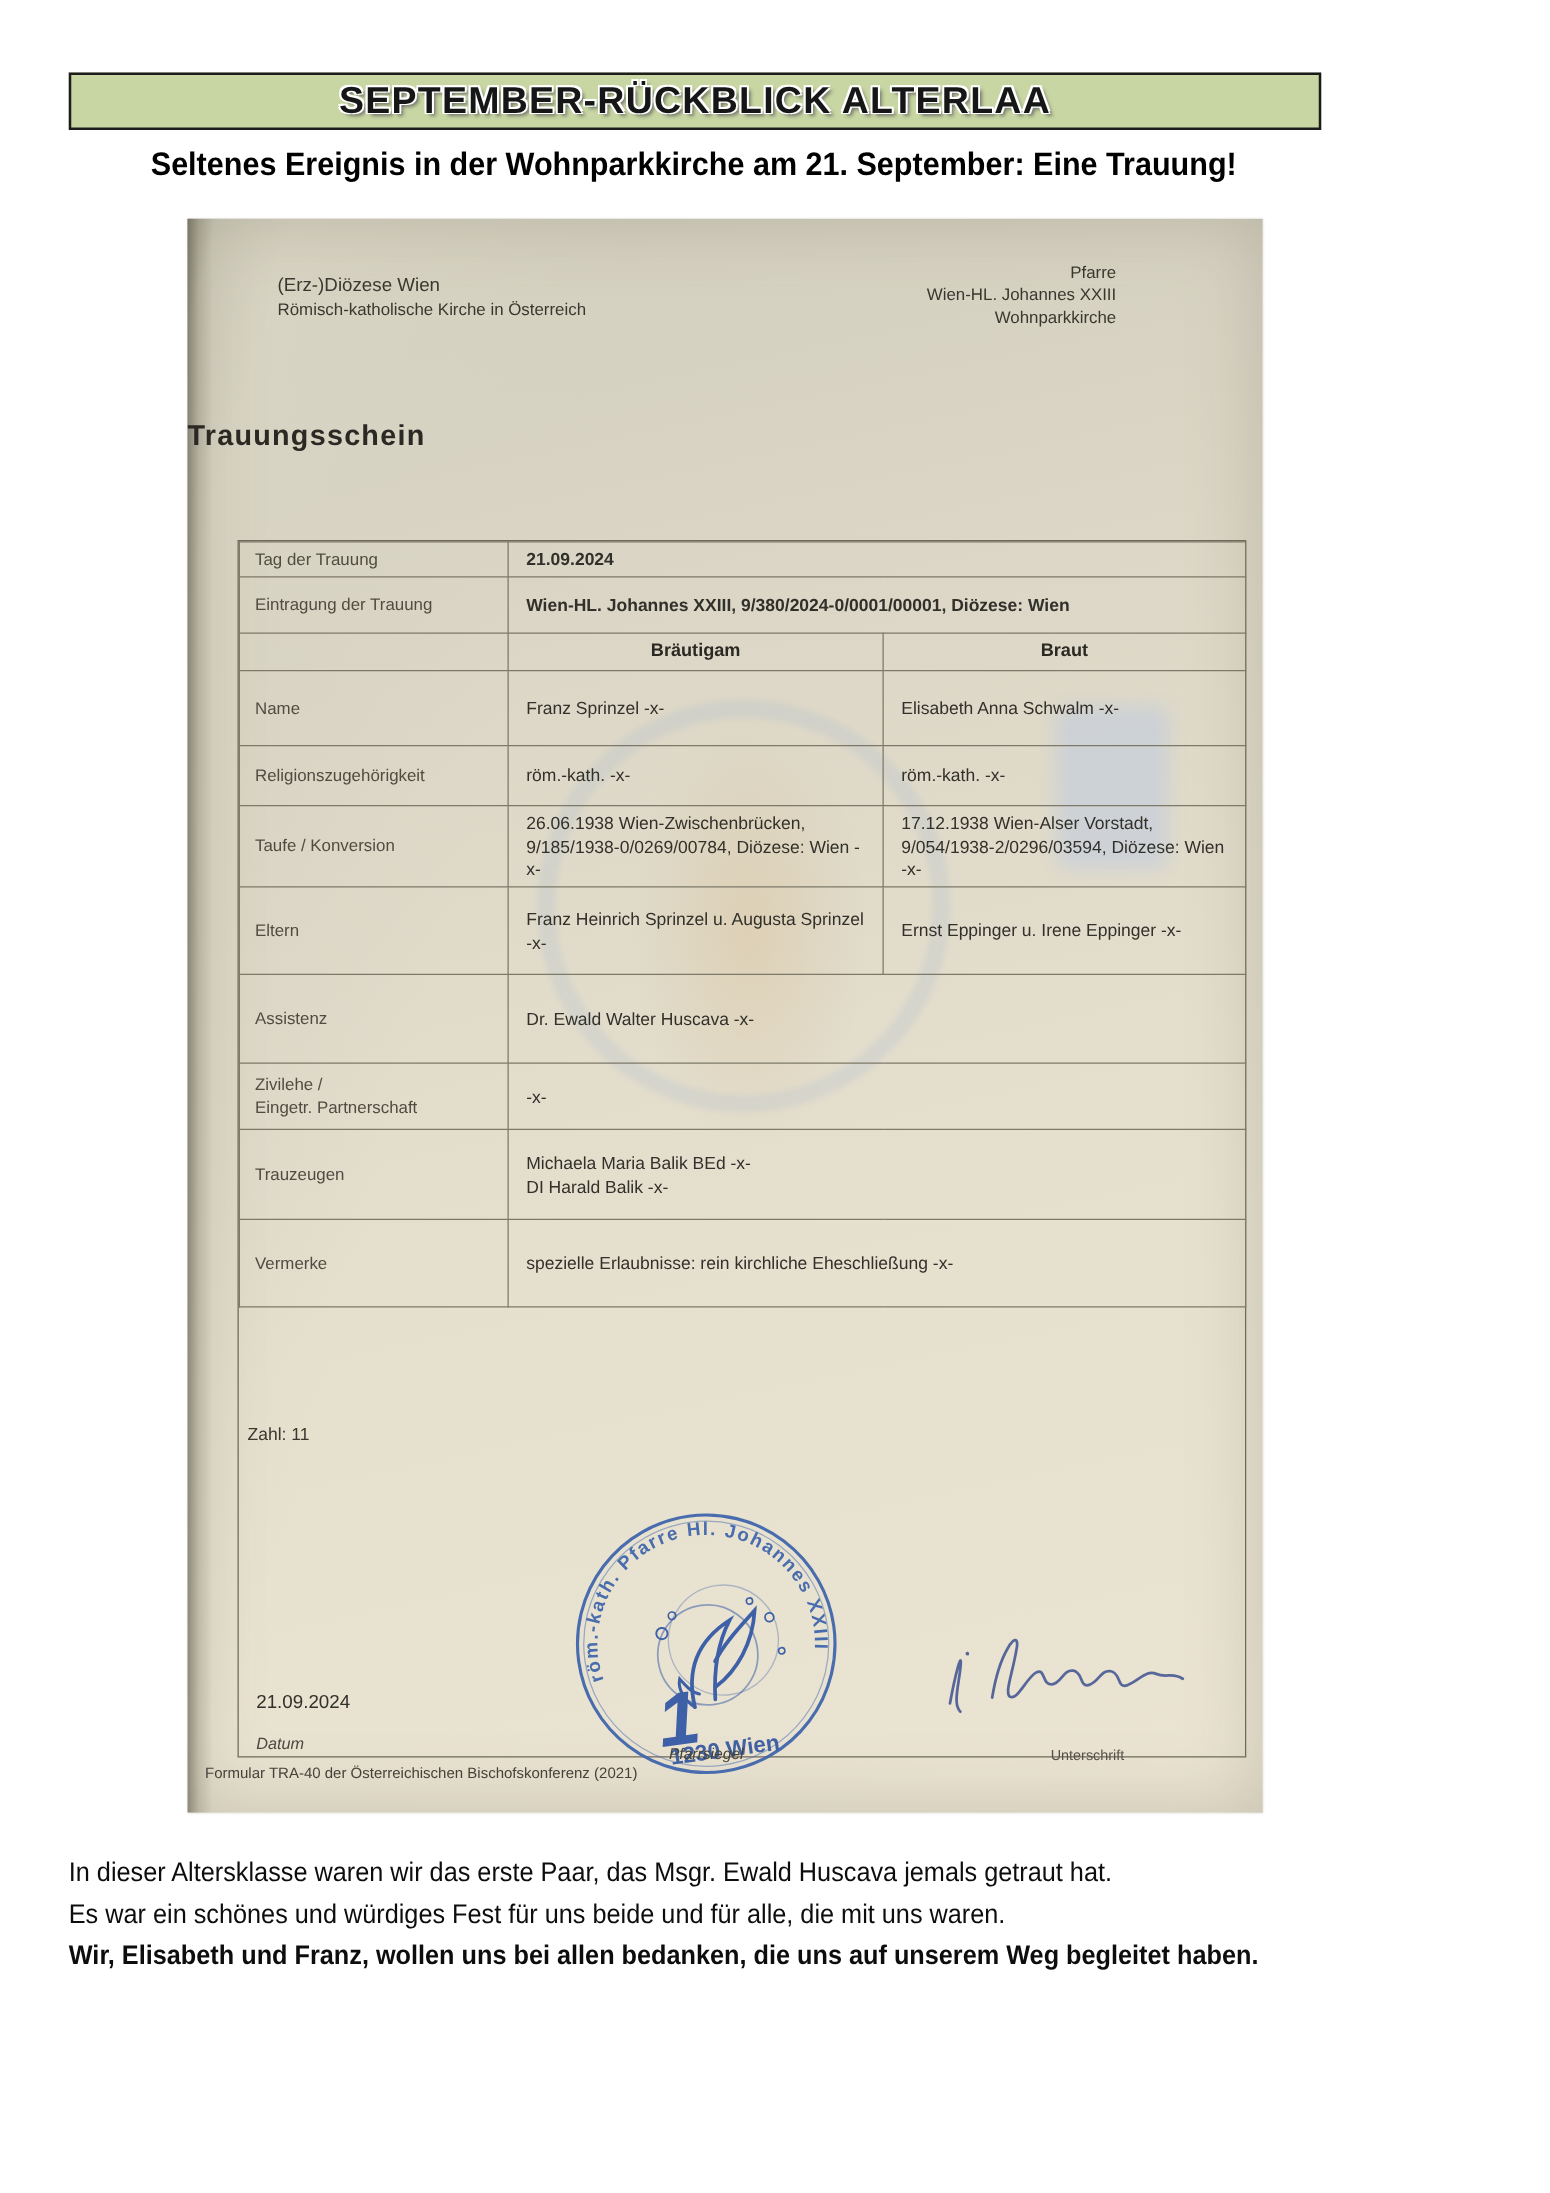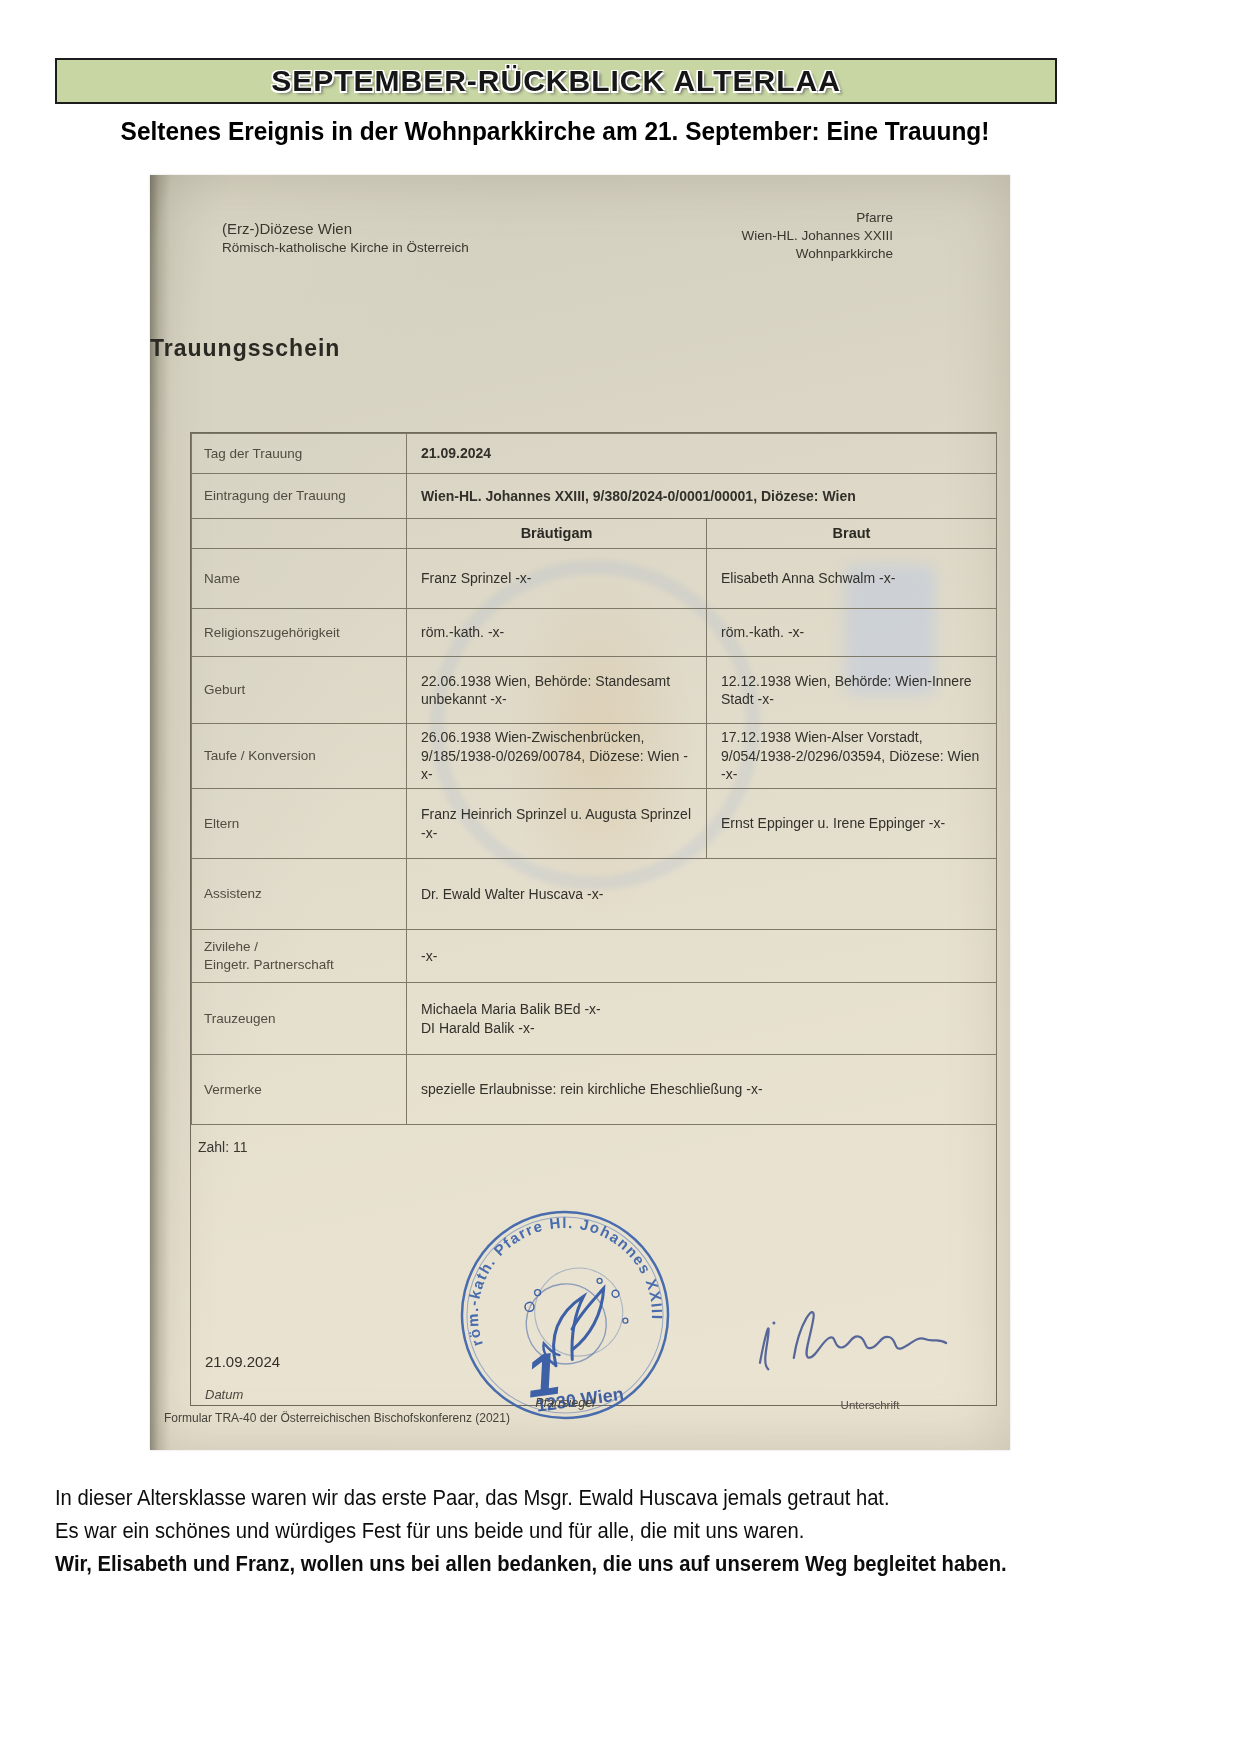--- a/index.html
+++ b/index.html
@@ -95,21 +95,21 @@
     <div class="cert-title">Trauungsschein</div>
 
     <div class="bigbox">
       <table class="cert">
         <colgroup>
             <col style="width:215px">
             <col style="width:300px">
             <col style="width:290px">
           </colgroup>
         <tbody>
-            <tr style="height:40px">
+            <tr style="height:28px">
           <td class="lbl">Tag der Trauung</td>
           <td class="val bold" colspan="2">21.09.2024</td>
         </tr>
         <tr style="height:45px">
           <td class="lbl">Eintragung der Trauung</td>
           <td class="val bold" colspan="2">Wien-HL. Johannes XXIII, 9/380/2024-0/0001/00001, Diözese: Wien</td>
         </tr>
         <tr style="height:30px">
           <td class="lbl"></td>
           <td class="hdr">Bräutigam</td>
@@ -117,25 +117,20 @@
         </tr>
         <tr style="height:60px">
           <td class="lbl">Name</td>
           <td class="val">Franz Sprinzel -x-</td>
           <td class="val">Elisabeth Anna Schwalm -x-</td>
         </tr>
         <tr style="height:48px">
           <td class="lbl">Religionszugehörigkeit</td>
           <td class="val">röm.-kath. -x-</td>
           <td class="val">röm.-kath. -x-</td>
-        </tr>
-        <tr style="height:67px">
-          <td class="lbl">Geburt</td>
-          <td class="val">22.06.1938 Wien, Behörde: Standesamt unbekannt -x-</td>
-          <td class="val">12.12.1938 Wien, Behörde: Wien-Innere Stadt -x-</td>
         </tr>
         <tr style="height:65px">
           <td class="lbl">Taufe / Konversion</td>
           <td class="val">26.06.1938 Wien-Zwischenbrücken, 9/185/1938-0/0269/00784, Diözese: Wien -x-</td>
           <td class="val">17.12.1938 Wien-Alser Vorstadt, 9/054/1938-2/0296/03594, Diözese: Wien -x-</td>
         </tr>
         <tr style="height:70px">
           <td class="lbl">Eltern</td>
           <td class="val">Franz Heinrich Sprinzel u. Augusta Sprinzel -x-</td>
           <td class="val">Ernst Eppinger u. Irene Eppinger -x-</td>

